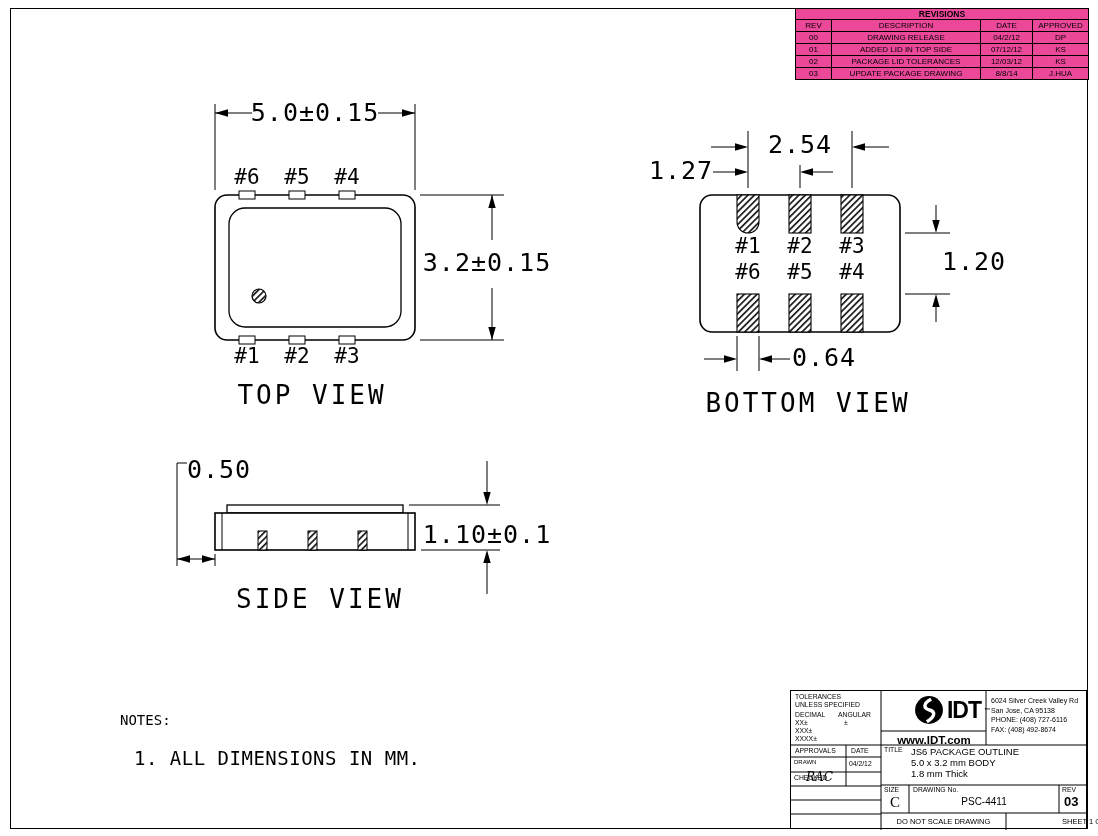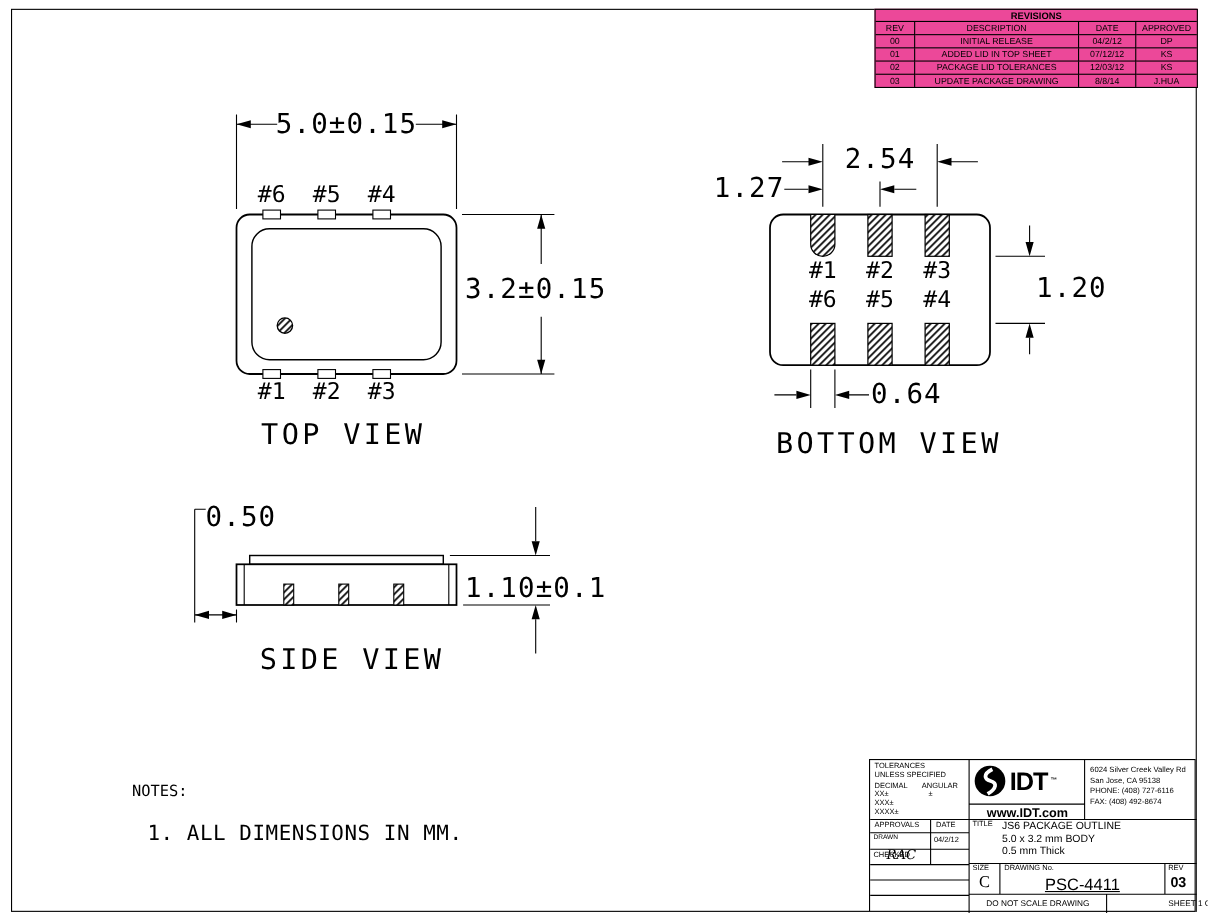--- a/index.html
+++ b/index.html
@@ -24,25 +24,25 @@
 
   
   .notes{position:absolute;left:120px;top:712px;font-family:"DejaVu Sans Mono",monospace;}
   .notes-heading{font-size:14px;}
   .notes-item{font-size:19px;margin-top:19px;margin-left:14px;letter-spacing:.5px;white-space:nowrap;}
 
   
   .tb{position:absolute;left:790px;top:690px;width:297px;height:139px;border:1px solid #000;box-sizing:border-box;background:#fff;}
   .tb .txt{position:absolute;white-space:nowrap;line-height:1;}
   .t6{font-size:6px;} .t68{font-size:6.8px;} .t7{font-size:7px;} .t75{font-size:7.5px;}
-  .t95{font-size:9.5px;} .t105{font-size:15px;text-decoration:underline;} .t13{font-size:13px;font-weight:bold;}
+  .t95{font-size:9.5px;} .t105{font-size:10px;} .t13{font-size:13px;font-weight:bold;}
   .sig{font-family:"DejaVu Serif",serif;font-style:italic;font-size:12px;}
   .sizeC{font-family:"Liberation Serif",serif;font-size:15px;}
   .tb-lines{position:absolute;left:0;top:0;}
-  .logo-row{position:absolute;left:94px;top:4px;width:98px;display:flex;align-items:center;gap:3px;}
+  .logo-row{position:absolute;left:112px;top:4px;width:98px;display:flex;align-items:center;gap:3px;justify-content:center;}
   .logo-text{font-size:23px;font-weight:bold;letter-spacing:-1px;}
   .logo-tm{font-size:6px;vertical-align:super;font-weight:bold;}
   .website{position:absolute;left:92px;top:43px;width:102px;text-align:center;font-size:11.5px;font-weight:bold;}
 </style>
 </head>
 <body>
 
 <div class="page">
 
   <div class="sheet-border"></div>
@@ -141,27 +141,27 @@
   <div class="rev-table">
     <div class="rev-title">REVISIONS</div>
     <div class="rev-row">
       <div class="c">REV</div>
       <div class="c">DESCRIPTION</div>
       <div class="c">DATE</div>
       <div class="c">APPROVED</div>
     </div>
     <div class="rev-row">
       <div class="c">00</div>
-      <div class="c">INITIAL RELEASE</div>
+      <div class="c">DRAWING RELEASE</div>
       <div class="c">04/2/12</div>
       <div class="c">DP</div>
     </div>
     <div class="rev-row">
       <div class="c">01</div>
-      <div class="c">ADDED LID IN TOP SHEET</div>
+      <div class="c">ADDED LID IN TOP SIDE</div>
       <div class="c">07/12/12</div>
       <div class="c">KS</div>
     </div>
     <div class="rev-row">
       <div class="c">02</div>
       <div class="c">PACKAGE LID TOLERANCES</div>
       <div class="c">12/03/12</div>
       <div class="c">KS</div>
     </div>
     <div class="rev-row last">
@@ -211,21 +211,21 @@
     <div class="website">www.IDT.com</div>
 
     <div class="txt t7" style="left:200px;top:6px;">6024 Silver Creek Valley Rd</div>
     <div class="txt t7" style="left:200px;top:15.5px;">San Jose, CA 95138</div>
     <div class="txt t7" style="left:200px;top:25px;">PHONE: (408) 727-6116</div>
     <div class="txt t7" style="left:200px;top:34.5px;">FAX: (408) 492-8674</div>
 
     <div class="txt t68" style="left:93px;top:56px;">TITLE</div>
     <div class="txt t95" style="left:120px;top:56px;">JS6 PACKAGE OUTLINE</div>
     <div class="txt t95" style="left:120px;top:67px;">5.0 x 3.2 mm BODY</div>
-    <div class="txt t95" style="left:120px;top:78px;">0.5 mm Thick</div>
+    <div class="txt t95" style="left:120px;top:78px;">1.8 mm Thick</div>
 
     <div class="txt t68" style="left:93px;top:96px;">SIZE</div>
     <div class="txt sizeC" style="left:99px;top:104px;">C</div>
     <div class="txt t68" style="left:122px;top:96px;">DRAWING No.</div>
     <div class="txt t105" style="left:118px;top:106px;width:150px;text-align:center;">PSC-4411</div>
     <div class="txt t68" style="left:271px;top:96px;">REV</div>
     <div class="txt t13" style="left:273px;top:104px;">03</div>
 
     <div class="txt t75" style="left:90px;top:127px;width:125px;text-align:center;">DO NOT SCALE DRAWING</div>
     <div class="txt t75" style="left:215px;top:127px;width:82px;text-align:center;padding-left:40px;">SHEET 1 OF 2</div>

